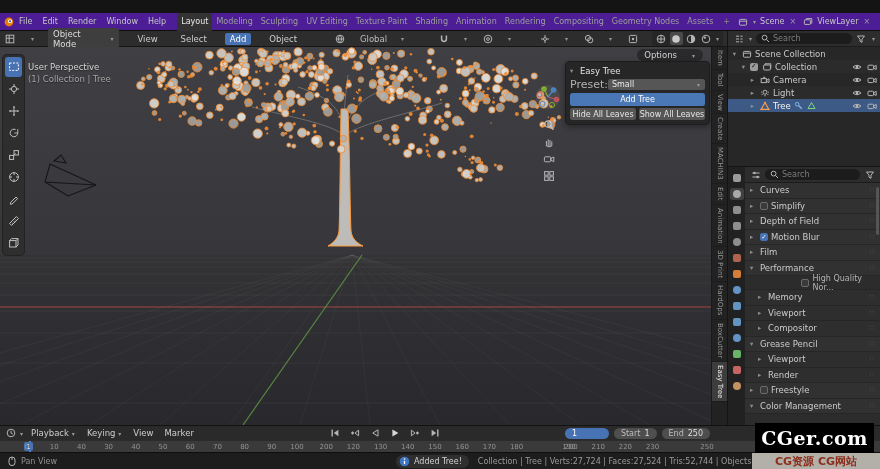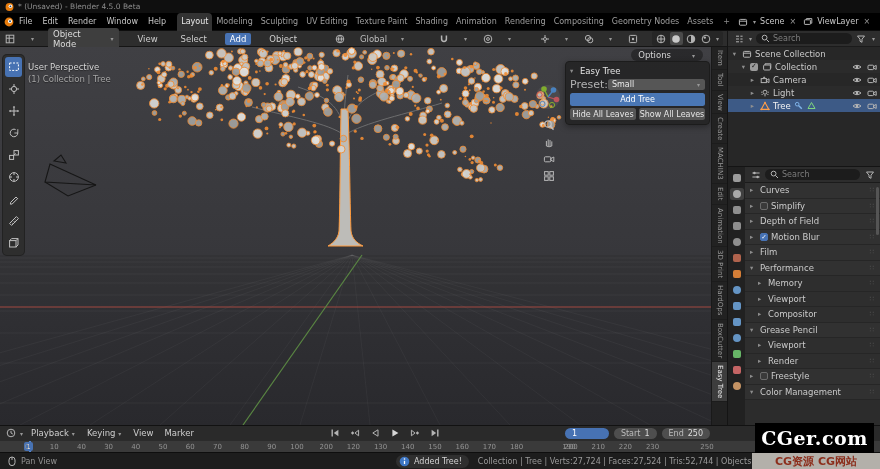--- a/index.html
+++ b/index.html
@@ -1,21 +1,21 @@
 <!DOCTYPE html>
 <html><head>
 <meta charset="utf-8">
 <style>
 *{box-sizing:border-box;margin:0;padding:0}
 html,body{width:880px;height:469px;overflow:hidden;background:#141414;font-family:"DejaVu Sans",sans-serif}
 #app{position:relative;width:880px;height:469px;font-size:9px;color:#bdbdbd}
 svg{display:block}
 
 #titlebar{position:absolute;top:0;left:0;right:0;height:13px;background:#0f0f0f;display:flex;align-items:center;gap:4px;padding:0 5px;font-size:7.5px;color:#8d8d8d}
-#menubar{position:absolute;top:13px;left:0;right:0;height:18px;background:#000000;display:flex;align-items:center;padding:0 4px;border-bottom:1px solid #0d0d0d;font-size:8px}
+#menubar{position:absolute;top:13px;left:0;right:0;height:18px;background:#4c1d95;display:flex;align-items:center;padding:0 4px;border-bottom:1px solid #0d0d0d;font-size:8px}
 .mi{padding:2px 5px;border-radius:3px;color:#c6c6c6;white-space:nowrap}
 #workspace-tabs{display:flex;margin-left:6px;height:18px;align-items:stretch}
 .wtab{padding:4px 4px 3px;font-size:8px;color:#9e9e9e;border-radius:4px 4px 0 0;white-space:nowrap}
 .wtab.active{background:#333;color:#eaeaea}
 .wtab.addtab{color:#8a8a8a;padding:4px 6px}
 #topbar-right{margin-left:auto;display:flex;align-items:center;gap:3px;padding-right:4px;font-size:8px;color:#c9c9c9}
 .xico{color:#9a9a9a;font-size:8px;padding:0 2px}
 #toolheader{position:absolute;top:31px;left:0;width:727px;height:16px;background:#2d2d2d;display:flex;align-items:center;gap:13px;padding:0 4px;border-bottom:1px solid #151515;font-size:8.5px}
 .th-menu{padding:1px 5px;border-radius:2px;color:#cecece;white-space:nowrap}
 .th-menu.hl{background:#4772b3;color:#fff}
@@ -26,21 +26,21 @@
 .sep2{margin-left:auto}
 .shgroup{display:flex;align-items:center;gap:2px;background:#262626;border-radius:3px;padding:1px 3px}
 
 #viewport{position:absolute;top:47px;left:0;width:711px;height:378px;overflow:hidden;background:linear-gradient(#404044,#37373b 55%,#2d2d31)}
 #vp-svg{position:absolute;left:0;top:0}
 #vp-toolbar{position:absolute;left:3px;top:8px;display:flex;flex-direction:column;gap:2px;background:#2e2e2e;border-radius:4px;padding:2px;box-shadow:0 0 0 1px #222}
 .vtool{width:17px;height:20px;border-radius:3px;display:flex;align-items:center;justify-content:center;color:#c0c0c0}
 .vtool.active{background:#4772b3;color:#fff}
 .vp-text{position:absolute;left:28px;top:14px;line-height:12px;font-size:8.5px;color:#d6d6d6;text-shadow:0 1px 1px rgba(0,0,0,.45)}
 .vp-text .dim{color:#a5a5a5}
-#options-pill{position:absolute;right:8px;top:2px;display:flex;gap:20px;align-items:center;background:rgba(20,20,20,.5);padding:1px 7px;border-radius:8px;font-size:8.5px;color:#d2d2d2}
+#options-pill{position:absolute;right:8px;top:2px;display:flex;gap:14px;align-items:center;background:rgba(20,20,20,.5);padding:1px 7px;border-radius:8px;font-size:8.5px;color:#d2d2d2}
 #nav-gizmo{position:absolute;left:535px;top:37px;width:26px;height:26px;opacity:.95}
 .vp-nav{position:absolute;left:541px;width:16px;height:16px;color:#cbcbcb;display:flex;align-items:center;justify-content:center;opacity:.85}
 
 #easytree{position:absolute;left:565px;top:14px;width:145px;background:rgba(37,37,37,.94);border:1px solid #1c1c1c;border-radius:4px;padding:2px 4px 4px;box-shadow:0 2px 6px rgba(0,0,0,.35)}
 .et-h{display:flex;align-items:center;gap:3px;height:13px;color:#e4e4e4;font-size:8.5px}
 .et-row{display:flex;align-items:center;gap:4px;height:13px;margin-top:1px}
 .et-label{width:34px;text-align:right;color:#b2b2b2;font-size:11px}
 .et-drop{flex:1;background:#565656;border-radius:2.5px;height:11px;display:flex;align-items:center;padding:0 4px;color:#ebebeb;font-size:8px;justify-content:space-between}
 .et-btn{background:#565656;border-radius:2.5px;height:12px;display:flex;align-items:center;justify-content:center;color:#e6e6e6;font-size:8px;flex:1}
 .et-btn.primary{background:#4a77b5;color:#fff;margin-top:2px;height:13px}
@@ -93,30 +93,20 @@
 #status-stats{position:absolute;right:126px;color:#9a9a9a;white-space:nowrap}
 
 #wm-box{position:absolute;left:755px;top:423px;width:119px;height:30px;background:#000;color:#fff;display:flex;align-items:center;justify-content:center;font-family:"DejaVu Serif",serif;font-size:19px;font-weight:bold;letter-spacing:.5px}
 #wm-strip{position:absolute;left:752px;top:453px;width:128px;height:16px;background:#b3b0aa;color:#8c2e1c;display:flex;align-items:center;justify-content:center;font-weight:bold;font-size:11px;font-family:"DejaVu Sans",sans-serif;white-space:nowrap}
 </style>
 </head>
 <body>
 
 <div id="app">
 
-  <div id="titlebar">
-    <span class="ic" style="width:9px;height:9px">
-        <svg width="10" height="10" viewBox="0 0 10 10" fill="none" stroke="currentColor" stroke-width="1">
-          <circle cx="5" cy="5" r="4.4" fill="#e87d0d" stroke="none"></circle>
-          <circle cx="6" cy="4.2" r="2" fill="#fff" stroke="none"></circle>
-          <circle cx="6" cy="4.2" r="1" fill="#2a4e6e" stroke="none"></circle>
-        </svg>
-      </span>
-    <span>* (Unsaved) - Blender 4.5.0 Beta</span>
-  </div>
 
   <div id="menubar">
     <span class="ic">
         <svg width="10" height="10" viewBox="0 0 10 10" fill="none" stroke="currentColor" stroke-width="1">
           <circle cx="5" cy="5" r="4.4" fill="#e87d0d" stroke="none"></circle>
           <circle cx="6" cy="4.2" r="2" fill="#fff" stroke="none"></circle>
           <circle cx="6" cy="4.2" r="1" fill="#2a4e6e" stroke="none"></circle>
         </svg>
       </span>
     <div id="topbar-menus" style="display:flex">
@@ -1166,20 +1156,24 @@
           <div class="p-row" style="padding-left: 5px;">
             <span class="p-arrow">▸</span>
             <span>Film</span>
             <span class="grip">∷</span>
           </div>
           <div class="p-row" style="padding-left: 5px;">
             <span class="p-arrow">▾</span>
             <span>Performance</span>
             <span class="grip">∷</span>
           </div>
+          <div class="p-checkrow">
+            <span class="cbx"></span>
+            <span>High Quality Nor...</span>
+          </div>
           <div class="p-row p-sub" style="padding-left: 13px;">
             <span class="p-arrow">▸</span>
             <span>Memory</span>
             <span class="grip">∷</span>
           </div>
           <div class="p-row p-sub" style="padding-left: 13px;">
             <span class="p-arrow">▸</span>
             <span>Viewport</span>
             <span class="grip">∷</span>
           </div>

